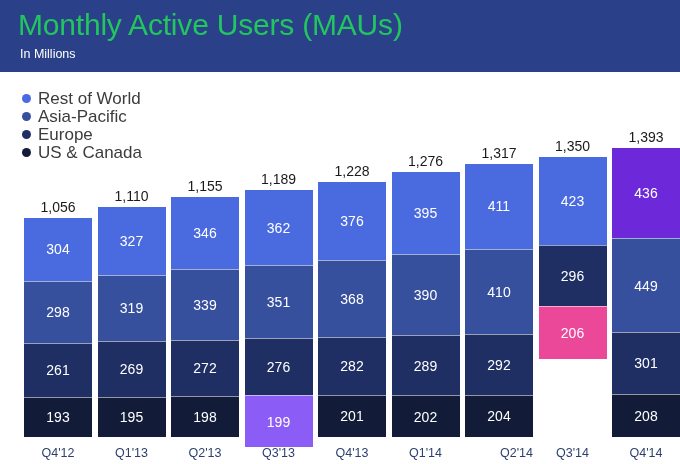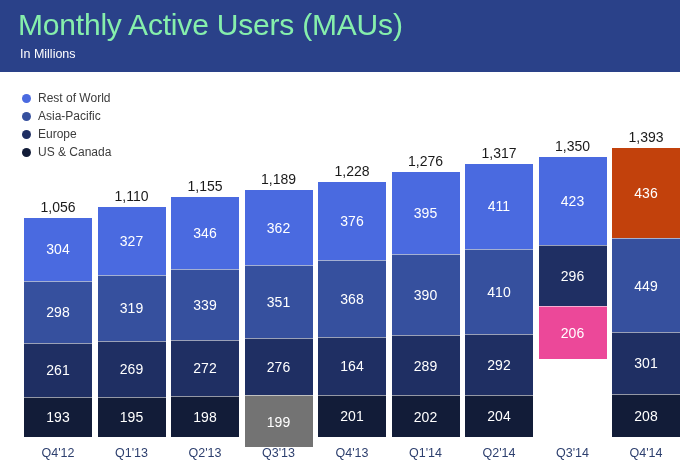--- a/index.html
+++ b/index.html
@@ -19,21 +19,21 @@
   #header-band {
     position: absolute;
     left: 0; top: 0;
     width: 680px;
     height: 72px;
     background: #2a4189;
     box-sizing: border-box;
     padding: 6px 0 0 18px;
   }
   #chart-title {
-    color: #86efac;
+    color: #22c55e;
     font-size: 30px;
     font-weight: 400;
     letter-spacing: -0.2px;
     line-height: 38px;
     margin: 0;
     white-space: nowrap;
   }
   #chart-subtitle {
     color: #ffffff;
     font-size: 12.5px;
@@ -56,21 +56,21 @@
     margin-bottom: 1px;
   }
   .legend-dot {
     width: 9px;
     height: 9px;
     border-radius: 50%;
     margin-right: 7px;
     flex: 0 0 auto;
   }
   .legend-label {
-    font-size: 12px;
+    font-size: 17px;
     color: #3c3c3c;
     line-height: 17px;
     white-space: nowrap;
   }
 
   
   #plot-area {
     position: absolute;
     left: 0;
     top: 72px;
@@ -209,37 +209,37 @@
       <div class="bar-stack" style="height: 246.677px;">
         <div class="bar-seg top-seg" style="height: 75.1027px; background: rgb(74, 106, 224);">
           <span>362</span>
         </div>
         <div class="bar-seg" style="height: 72.8205px; background: rgb(54, 80, 158);">
           <span>351</span>
         </div>
         <div class="bar-seg" style="height: 57.2606px; background: rgb(31, 47, 99);">
           <span>276</span>
         </div>
-        <div class="bar-seg" style="height: 52px; background: #737373;">
+        <div class="bar-seg" style="height: 52px; background: #8b5cf6;">
           <span>199</span>
         </div>
       </div>
     </div>
     <div class="x-label" style="left: 244.5px;">Q3'13</div>
     <div class="bar-group" style="left: 318px; height: 278.768px;">
       <div class="bar-total" style="bottom: 257.768px;">1,228</div>
       <div class="bar-stack" style="height: 254.768px;">
         <div class="bar-seg top-seg" style="height: 78.0072px; background: rgb(74, 106, 224);">
           <span>376</span>
         </div>
         <div class="bar-seg" style="height: 76.3475px; background: rgb(54, 80, 158);">
           <span>368</span>
         </div>
         <div class="bar-seg" style="height: 58.5054px; background: rgb(31, 47, 99);">
-          <span>164</span>
+          <span>282</span>
         </div>
         <div class="bar-seg" style="height: 41.7006px; background: rgb(18, 28, 56);">
           <span>201</span>
         </div>
       </div>
     </div>
     <div class="x-label" style="left: 318px;">Q4'13</div>
     <div class="bar-group" style="left: 391.5px; height: 288.726px;">
       <div class="bar-total" style="bottom: 267.726px;">1,276</div>
       <div class="bar-stack" style="height: 264.726px;">
@@ -268,40 +268,40 @@
           <span>410</span>
         </div>
         <div class="bar-seg" style="height: 60.58px; background: rgb(31, 47, 99);">
           <span>292</span>
         </div>
         <div class="bar-seg" style="height: 42.323px; background: rgb(18, 28, 56);">
           <span>204</span>
         </div>
       </div>
     </div>
-    <div class="x-label" style="left: 465px;">Q2'14</div>
+    <div class="x-label" style="left: 465px; text-align: right;">Q2'14</div>
     <div class="bar-group" style="left: 538.5px; height: 304.079px;">
       <div class="bar-total" style="bottom: 283.079px;">1,350</div>
       <div class="bar-stack" style="height: 280.079px;">
         <div class="bar-seg top-seg" style="height: 87.7581px; background: rgb(74, 106, 224);">
           <span>423</span>
         </div>
         <div class="bar-seg" style="height: 61.4099px; background: rgb(31, 47, 99);">
           <span>296</span>
         </div>
         <div class="bar-seg" style="height: 53px; background: #ec4899;">
           <span>206</span>
         </div>
       </div>
     </div>
     <div class="x-label" style="left: 538.5px;">Q3'14</div>
     <div class="bar-group" style="left: 612px; height: 313px;">
       <div class="bar-total" style="bottom: 292px;">1,393</div>
       <div class="bar-stack" style="height: 289px;">
-        <div class="bar-seg top-seg" style="height: 90.4551px; background: #c2410c;">
+        <div class="bar-seg top-seg" style="height: 90.4551px; background: #6d28d9;">
           <span>436</span>
         </div>
         <div class="bar-seg" style="height: 93.1522px; background: rgb(54, 80, 158);">
           <span>449</span>
         </div>
         <div class="bar-seg" style="height: 62.4472px; background: rgb(31, 47, 99);">
           <span>301</span>
         </div>
         <div class="bar-seg" style="height: 43.1529px; background: rgb(18, 28, 56);">
           <span>208</span>

